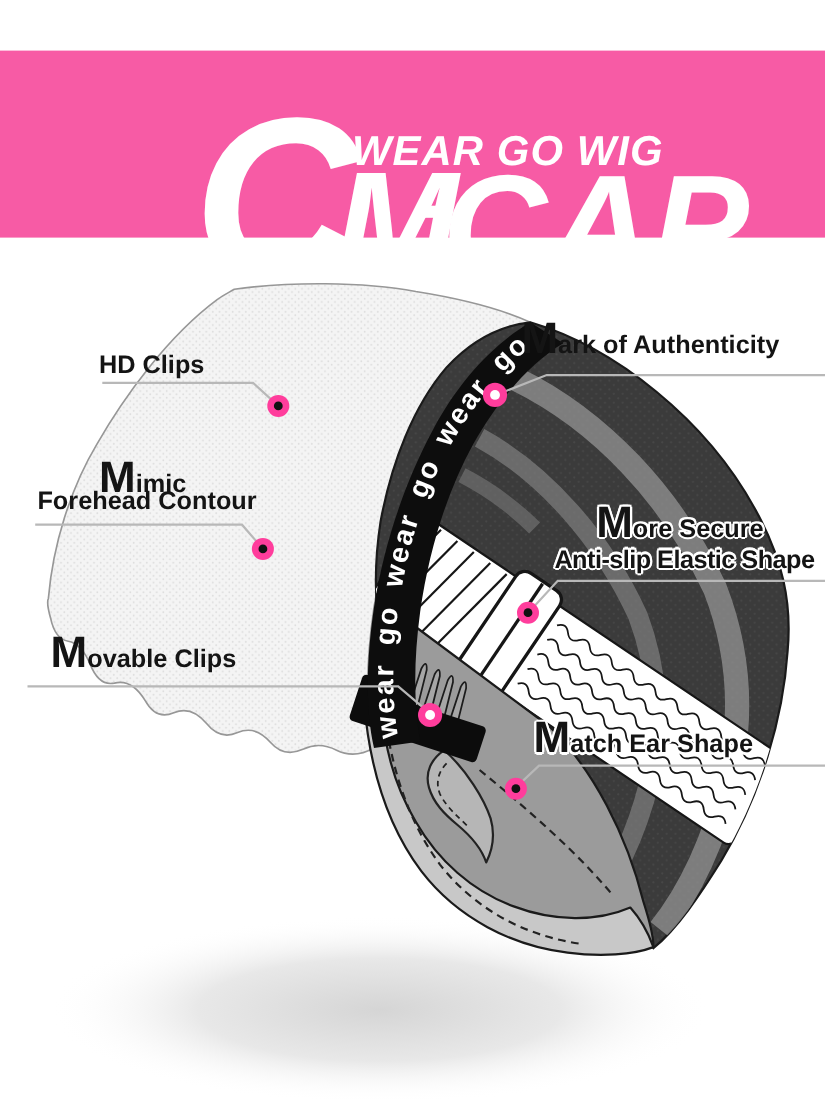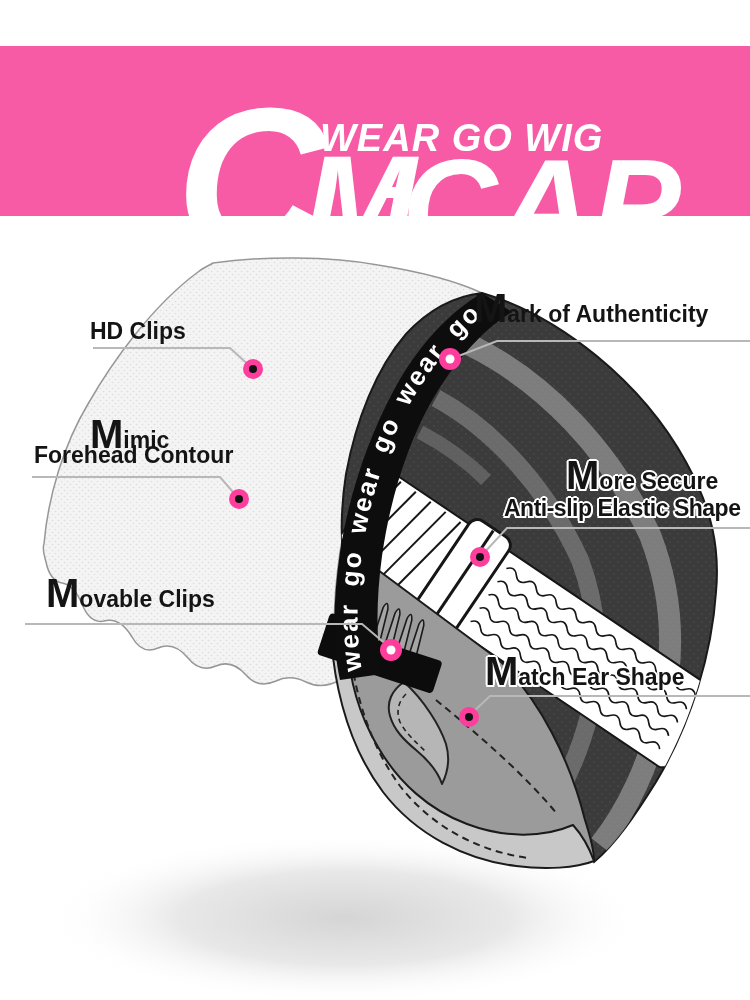--- a/index.html
+++ b/index.html
@@ -20,21 +20,21 @@
   .init{font-size:40px;}
   .rest{font-size:23px;}
   .tight{letter-spacing:-0.5px;}
   .outlined{text-shadow:2px 0 0 #fff,-2px 0 0 #fff,0 2px 0 #fff,0 -2px 0 #fff,
             1.5px 1.5px 0 #fff,-1.5px -1.5px 0 #fff,1.5px -1.5px 0 #fff,-1.5px 1.5px 0 #fff;}
   #lbl-max-1{left:106px;top:288px;}
   #lbl-max-2{left:90px;top:320px;}
   #lbl-mark{left:474px;top:288px;}
   #lbl-mimic-1{left:90px;top:414px;}
   #lbl-mimic-2{left:34px;top:444px;}
-  #lbl-more-1{left:566px;top:455px;}
+  #lbl-more-1{left:542px;top:455px;}
   #lbl-more-2{left:504px;top:497px;}
   #lbl-movable{left:46px;top:573px;text-align:center;}
   #lbl-match{left:474px;top:651px;padding-left:11px;}
 </style>
 </head>
 <body>
 
 <div id="page">
 
   <div id="banner" style="background:#F75BA5;">

